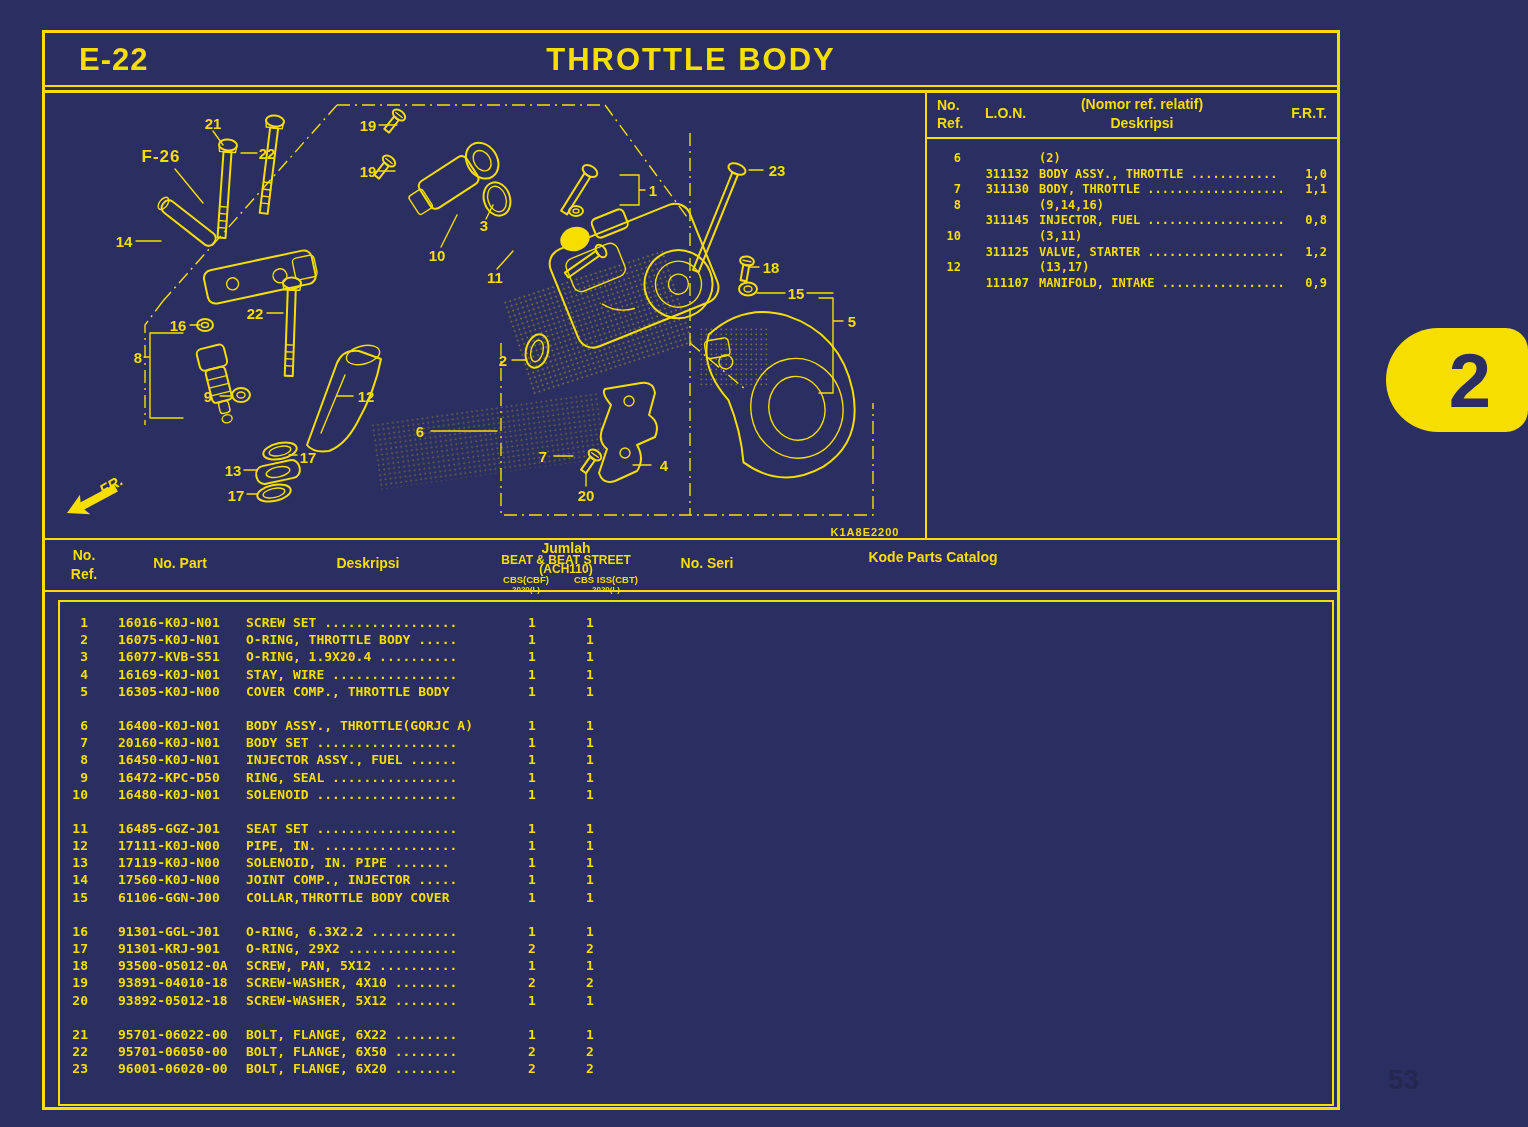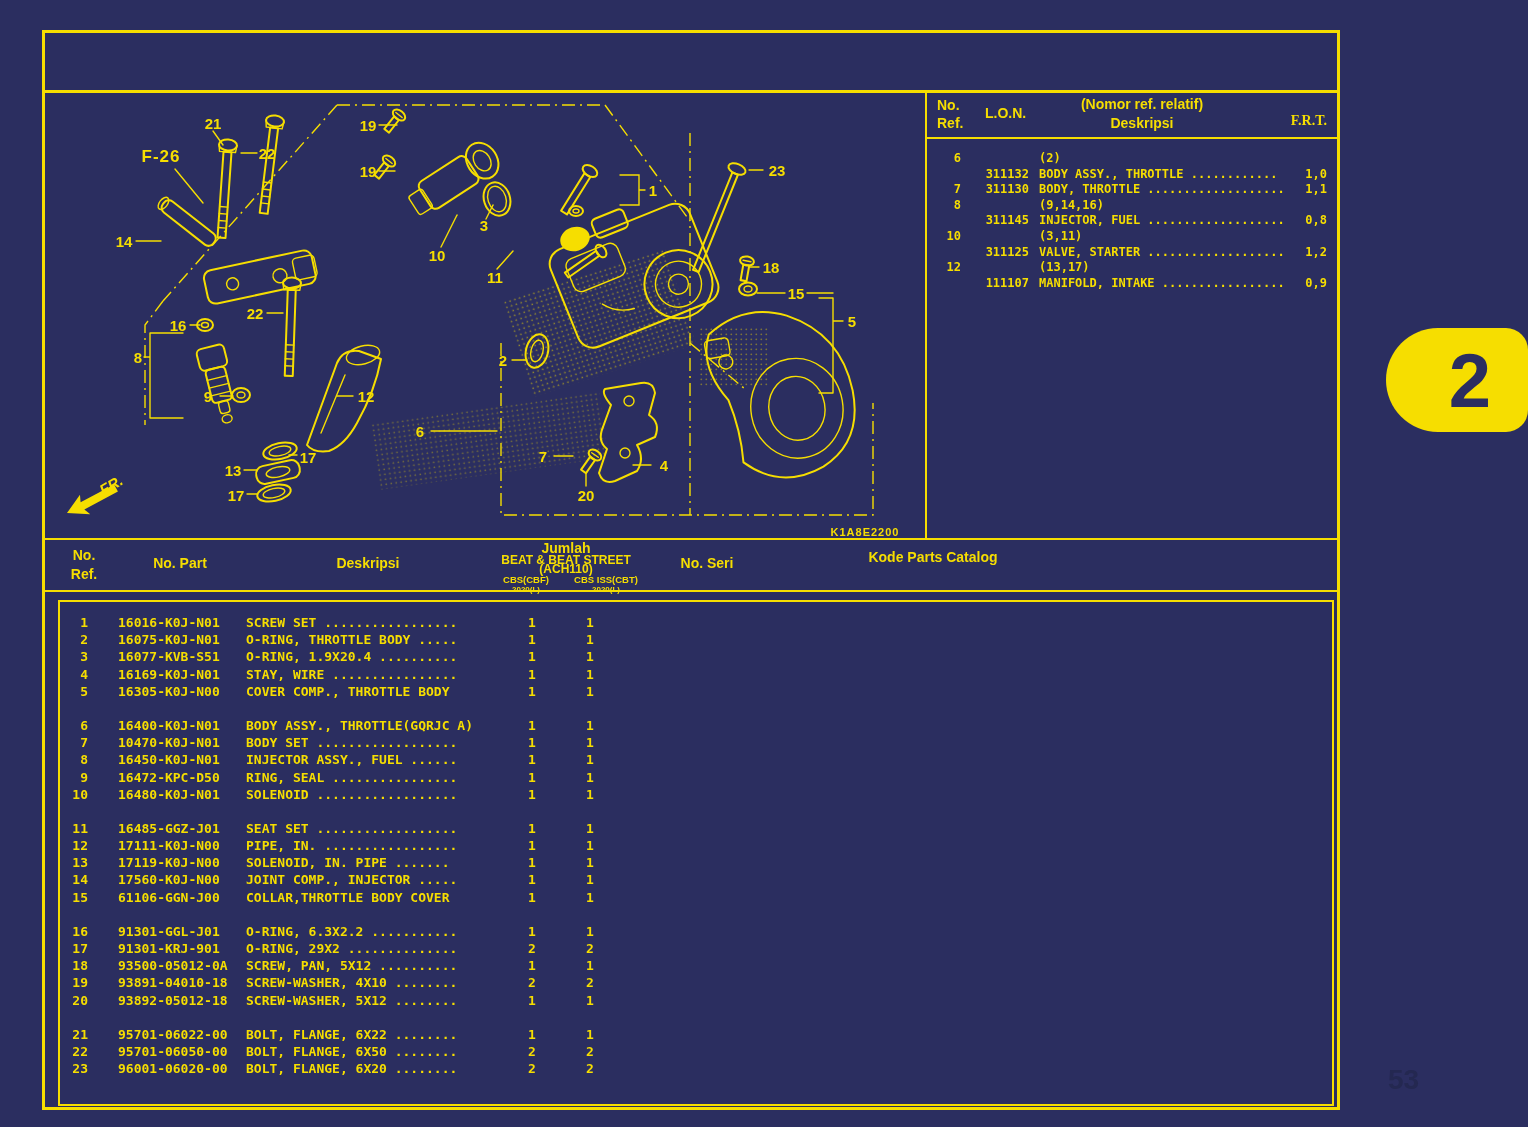--- a/index.html
+++ b/index.html
@@ -30,21 +30,21 @@
   .callout.fr{font-size:15px;font-style:italic;transform:translate(-50%,-50%) rotate(-30deg);}
 
   
   #vdiv{left:880px;top:60px;width:2px;height:447px;background:var(--y);}
   #lontable{left:882px;top:60px;width:410px;height:447px;}
   #lonhead{left:0;top:0;right:0;height:44px;border-bottom:2px solid var(--y);font-weight:bold;font-size:14px;}
   #lonhead .h{position:absolute;}
   #lon-h-no{left:10px;top:3px;line-height:18px;}
   #lon-h-lon{left:58px;top:12px;}
   #lon-h-desc{left:110px;top:2px;width:210px;text-align:center;line-height:19px;}
-  #lon-h-frt{right:10px;top:20px;font-family:Liberation Serif, serif;}
+  #lon-h-frt{right:10px;top:12px;}
   #lonrows{left:0;top:58px;right:0;}
   .lrow{position:relative;height:15.6px;font-family:"DejaVu Sans Mono",monospace;font-weight:bold;font-size:12px;line-height:15.6px;white-space:pre;}
   .lrow span{position:absolute;}
   .lrow .ref{left:6px;width:28px;text-align:right;}
   .lrow .lon{left:44px;width:58px;text-align:right;}
   .lrow .desc{left:112px;}
   .lrow .frt{right:10px;}
 
   
   #btophline{left:0;top:505px;right:0;height:2px;background:var(--y);}
@@ -87,20 +87,24 @@
   svg .ln{stroke:var(--y);stroke-width:1.4;fill:none;stroke-linecap:round;}
   svg .dash{stroke:var(--y);stroke-width:1.4;fill:none;stroke-dasharray:13 5 2 5;}
   svg .part{stroke:var(--y);stroke-width:2;fill:none;stroke-linejoin:round;stroke-linecap:round;}
   svg .thin{stroke-width:1.4;}
 </style>
 </head>
 <body>
 
 <div id="frame" class="abs">
 
+  <div id="hdr" class="abs">
+    <div id="pcode" class="abs">E-22</div>
+    <div id="ptitle" class="abs">THROTTLE BODY</div>
+  </div>
   <div id="hline2" class="abs"></div>
 
   <div id="diagram" class="abs">
     <svg width="881" height="447" viewBox="0 0 881 447">
       <defs>
         <pattern id="dots" width="5" height="5" patternUnits="userSpaceOnUse">
           <circle cx="1.3" cy="1.3" r="0.9" fill="#f6de00"></circle>
         </pattern>
         <g id="boltL">
           <ellipse cx="0" cy="0" rx="9" ry="5.5"></ellipse>
@@ -356,21 +360,21 @@
     <div id="rowswrap">
         <div class="pgroup">
           <div class="prow"><span class="ref">1</span><span class="part">16016-K0J-N01</span><span class="desc">SCREW SET .................</span><span class="q1">1</span><span class="q2">1</span></div>
           <div class="prow"><span class="ref">2</span><span class="part">16075-K0J-N01</span><span class="desc">O-RING, THROTTLE BODY .....</span><span class="q1">1</span><span class="q2">1</span></div>
           <div class="prow"><span class="ref">3</span><span class="part">16077-KVB-S51</span><span class="desc">O-RING, 1.9X20.4 ..........</span><span class="q1">1</span><span class="q2">1</span></div>
           <div class="prow"><span class="ref">4</span><span class="part">16169-K0J-N01</span><span class="desc">STAY, WIRE ................</span><span class="q1">1</span><span class="q2">1</span></div>
           <div class="prow"><span class="ref">5</span><span class="part">16305-K0J-N00</span><span class="desc">COVER COMP., THROTTLE BODY</span><span class="q1">1</span><span class="q2">1</span></div>
         </div>
         <div class="pgroup">
           <div class="prow"><span class="ref">6</span><span class="part">16400-K0J-N01</span><span class="desc">BODY ASSY., THROTTLE(GQRJC A)</span><span class="q1">1</span><span class="q2">1</span></div>
-          <div class="prow"><span class="ref">7</span><span class="part">10470-K0J-N01</span><span class="desc">BODY SET ..................</span><span class="q1">1</span><span class="q2">1</span></div>
+          <div class="prow"><span class="ref">7</span><span class="part">20160-K0J-N01</span><span class="desc">BODY SET ..................</span><span class="q1">1</span><span class="q2">1</span></div>
           <div class="prow"><span class="ref">8</span><span class="part">16450-K0J-N01</span><span class="desc">INJECTOR ASSY., FUEL ......</span><span class="q1">1</span><span class="q2">1</span></div>
           <div class="prow"><span class="ref">9</span><span class="part">16472-KPC-D50</span><span class="desc">RING, SEAL ................</span><span class="q1">1</span><span class="q2">1</span></div>
           <div class="prow"><span class="ref">10</span><span class="part">16480-K0J-N01</span><span class="desc">SOLENOID ..................</span><span class="q1">1</span><span class="q2">1</span></div>
         </div>
         <div class="pgroup">
           <div class="prow"><span class="ref">11</span><span class="part">16485-GGZ-J01</span><span class="desc">SEAT SET ..................</span><span class="q1">1</span><span class="q2">1</span></div>
           <div class="prow"><span class="ref">12</span><span class="part">17111-K0J-N00</span><span class="desc">PIPE, IN. .................</span><span class="q1">1</span><span class="q2">1</span></div>
           <div class="prow"><span class="ref">13</span><span class="part">17119-K0J-N00</span><span class="desc">SOLENOID, IN. PIPE .......</span><span class="q1">1</span><span class="q2">1</span></div>
           <div class="prow"><span class="ref">14</span><span class="part">17560-K0J-N00</span><span class="desc">JOINT COMP., INJECTOR .....</span><span class="q1">1</span><span class="q2">1</span></div>
           <div class="prow"><span class="ref">15</span><span class="part">61106-GGN-J00</span><span class="desc">COLLAR,THROTTLE BODY COVER</span><span class="q1">1</span><span class="q2">1</span></div>

